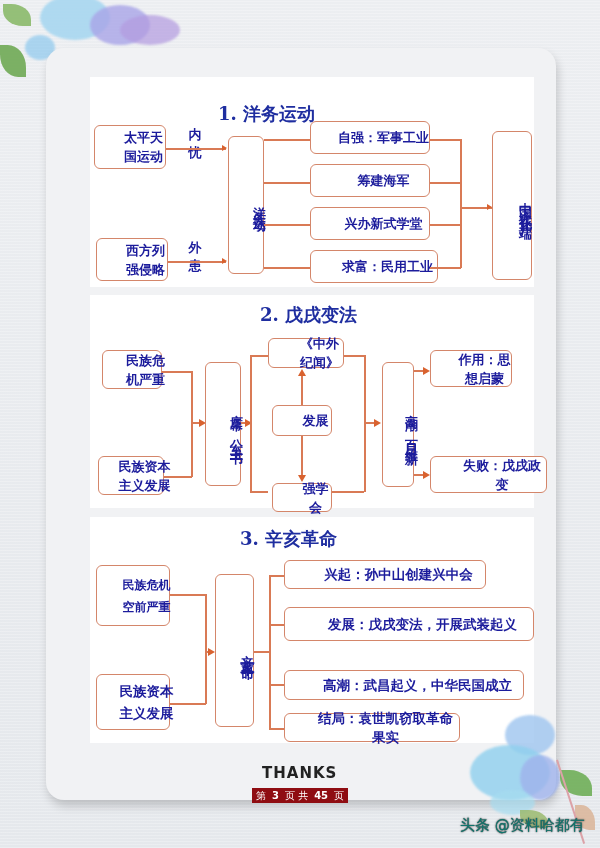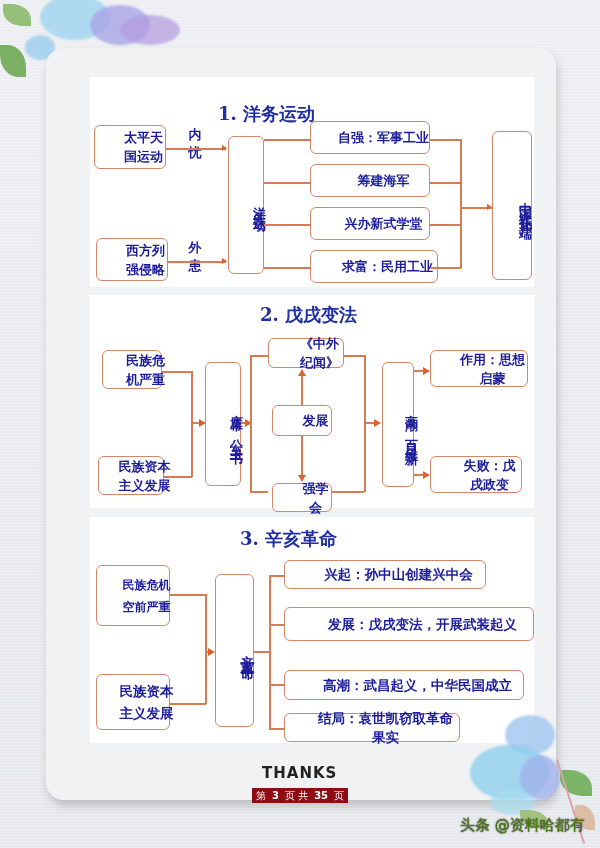--- a/index.html
+++ b/index.html
@@ -58,21 +58,21 @@
       font-weight: bold; font-size: 15px; letter-spacing: 1px; color: #222;
     }
     .pagebadge {
       position: absolute; left: 252px; top: 788px; height: 15px; padding: 0 4px;
       background: #8f0d12; color: #fff; font-size: 10px; line-height: 15px;
       font-family: "DejaVu Sans", "Liberation Sans", sans-serif;
       display: flex; gap: 6px; align-items: center;
     }
     .pagebadge b { font-weight: bold; }
     .watermark {
-      position: absolute; left: 460px; top: 816px; font-size: 15px; color: #4d7c0f;
+      position: absolute; left: 460px; top: 816px; font-size: 15px; color: #0f766e;
       font-family: "DejaVu Sans", "Liberation Sans", sans-serif;
       text-shadow: 0 0 2px #555, 0 0 1px #333;
     }
     .flower { position: absolute; border-radius: 50%; filter: blur(1px); }
     .leaf { position: absolute; border-radius: 0 70% 0 70%; }
   </style>
 </head>
 <body>
 
 <div class="bg-texture"></div>
@@ -163,22 +163,22 @@
 <div class="line" style="left:364px;top:422px;width:12px;height:1.6px"></div>
 <div class="arrow" style="left:374px;top:419px"></div>
 
 <div class="box vert" style="left:382px;top:362px;width:32px;height:125px">高潮：百日维新</div>
 
 <div class="line" style="left:414px;top:370px;width:12px;height:1.6px"></div>
 <div class="arrow" style="left:423px;top:367px"></div>
 <div class="line" style="left:414px;top:474px;width:12px;height:1.6px"></div>
 <div class="arrow" style="left:423px;top:471px"></div>
 
-<div class="box" style="left:430px;top:350px;width:98px;height:37px">作用：思想启蒙</div>
-<div class="box" style="left:430px;top:456px;width:92px;height:37px">失败：戊戌政变</div>
+<div class="box" style="left:430px;top:350px;width:82px;height:37px">作用：思想启蒙</div>
+<div class="box" style="left:430px;top:456px;width:117px;height:37px">失败：戊戌政变</div>
 
 <div class="card c3"></div>
 <div class="sec-title" style="left:240px;top:527px;">3. 辛亥革命</div>
 
 <div class="box" style="left:96px;top:565px;width:74px;height:61px;white-space:pre;font-size:12px;line-height:22px">民族危机
 空前严重</div>
 <div class="box" style="left:96px;top:674px;width:74px;height:56px;white-space:pre;font-size:13.5px;line-height:22px">民族资本
 主义发展</div>
 <div class="line" style="left:170px;top:594px;width:36px;height:1.6px"></div>
 <div class="line" style="left:170px;top:703px;width:36px;height:1.6px"></div>
@@ -209,17 +209,17 @@
   <div class="leaf" style="left:520px;top:810px;width:28px;height:18px;background:#9aba6e;opacity:.85"></div>
   <div class="leaf" style="left:575px;top:805px;width:20px;height:25px;background:#d9b092;opacity:.8"></div>
   <div style="position:absolute;left:556px;top:760px;width:1.5px;height:88px;background:#dca2a8;transform:rotate(-18deg);transform-origin:top"></div>
 </div>
 
 <div class="thanks">THANKS</div>
 <div class="pagebadge">
   <span>第</span>
   <b>3</b>
   <span>页 共</span>
-  <b>35</b>
+  <b>45</b>
   <span>页</span>
 </div>
 
 <div class="watermark">头条 @资料哈都有</div>
 
 </body></html>

